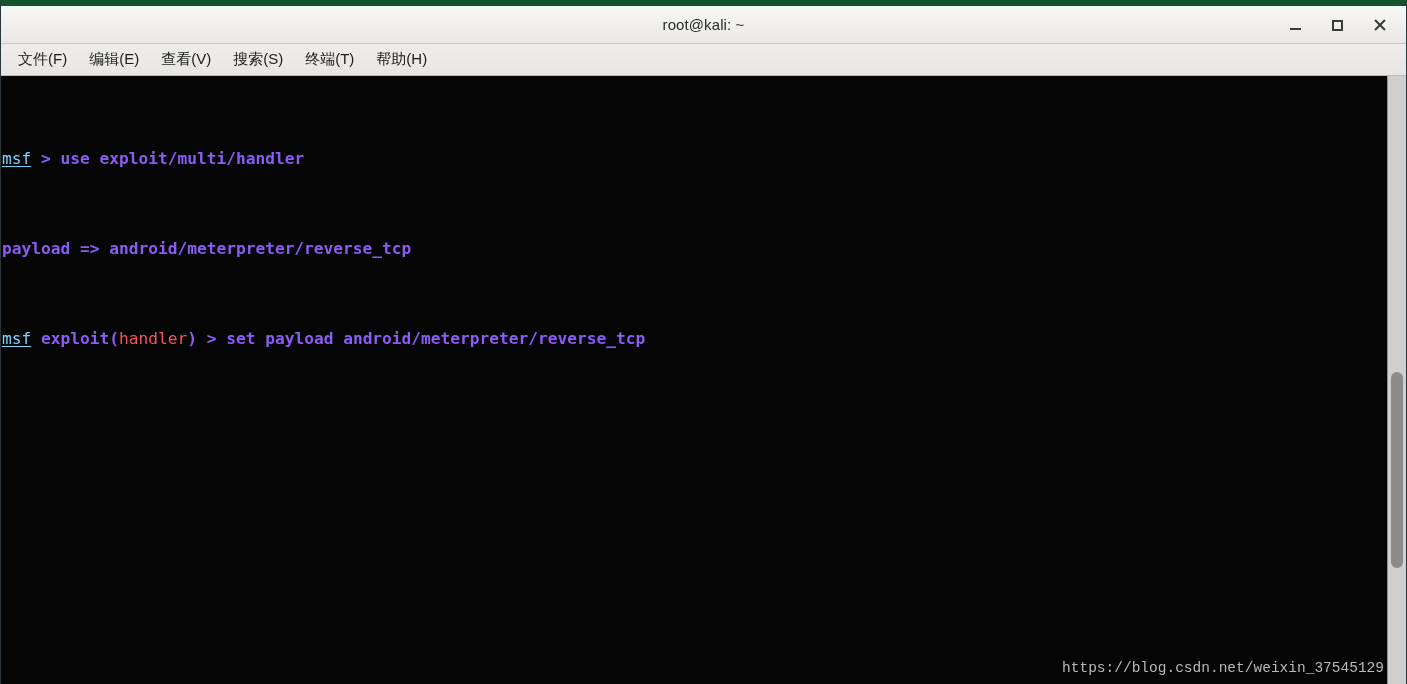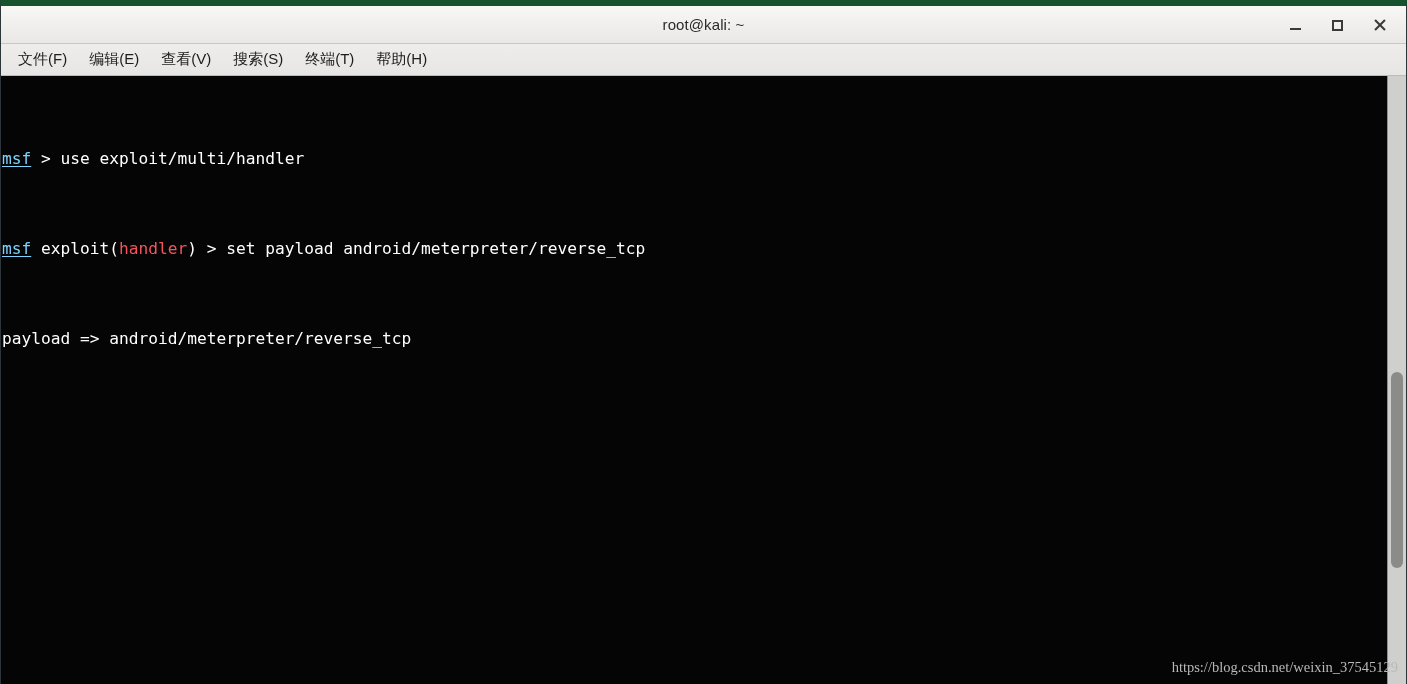--- a/index.html
+++ b/index.html
@@ -125,21 +125,21 @@
     padding: 4px 0 0 1px;
     overflow: hidden;
     font-family: "DejaVu Sans Mono", "Liberation Mono", monospace;
     font-size: 16.2px;
     line-height: 22.5px;
     white-space: pre;
     color: #2ee6e6;
     letter-spacing: 0px;
   }
   .line { height: 22.5px; white-space: pre; }
-  .c-cyan   { color: #ffffff; }
+  .c-cyan   { color: #8b5cf6; font-weight: bold; }
   .c-red    { color: #f2565b; }
   .c-msf    { color: #7dd3fc; text-decoration: underline; text-underline-offset: 2px; }
 
   
   #scrollbar {
     width: 19px;
     min-width: 19px;
     background: #cfcfcd;
     border-left: 1px solid #8e8e8c;
     position: relative;
@@ -151,25 +151,25 @@
     width: 12px;
     top: 296px;
     height: 196px;
     background: #8b8b89;
     border-radius: 6px;
   }
 
   
   #watermark {
     position: absolute;
-    right: 8px;
+    right: 22px;
     bottom: 8px;
     font-size: 14.5px;
     color: #b9b9b9;
-    font-family: Liberation Serif, serif;
+    font-family: Liberation Mono, monospace;
     user-select: none;
     pointer-events: none;
     white-space: nowrap;
   }
 </style>
 </head>
 <body>
 
 <div id="window">
 
@@ -196,23 +196,23 @@
     <div class="menu-item">终端(T)</div>
     <div class="menu-item">帮助(H)</div>
   </div>
 
   <div id="term-wrap">
 
     <div id="terminal">
 
       <div class="line"><span class="c-msf">msf</span><span class="c-cyan"> &gt; use exploit/multi/handler</span></div>
 
+      <div class="line"><span class="c-cyan">payload =&gt; android/meterpreter/reverse_tcp</span></div>
+
       <div class="line"><span class="c-msf">msf</span><span class="c-cyan"> exploit(</span><span class="c-red">handler</span><span class="c-cyan">) &gt; set payload android/meterpreter/reverse_tcp</span></div>
-
-      <div class="line"><span class="c-cyan">payload =&gt; android/meterpreter/reverse_tcp</span></div>
 
 
       <div class="line"> </div>
 
 
       <div class="line"> </div>
 
       
 
       

